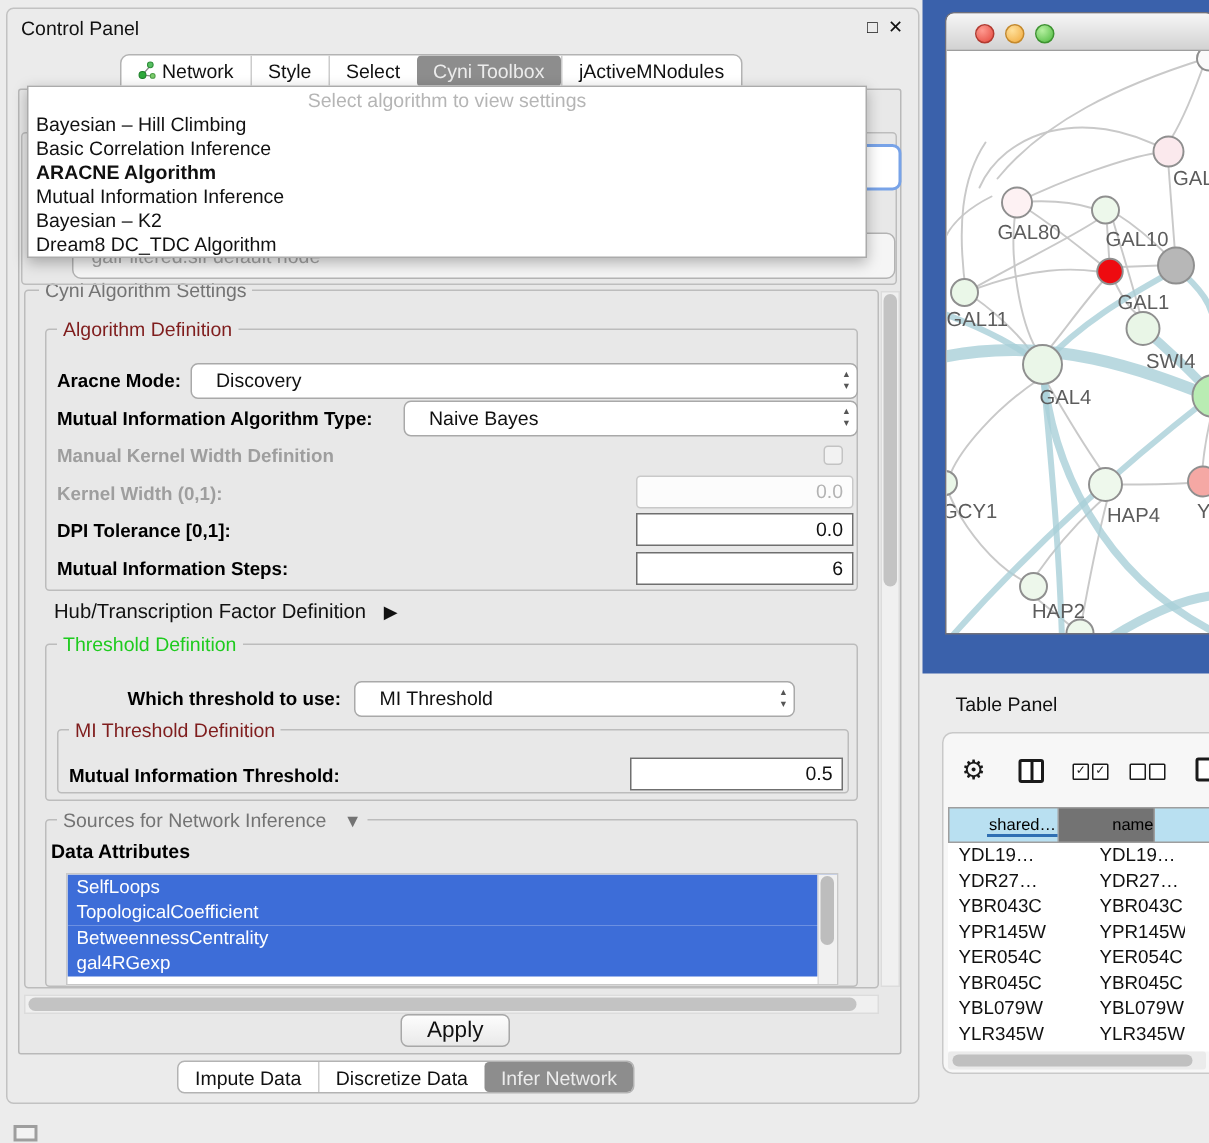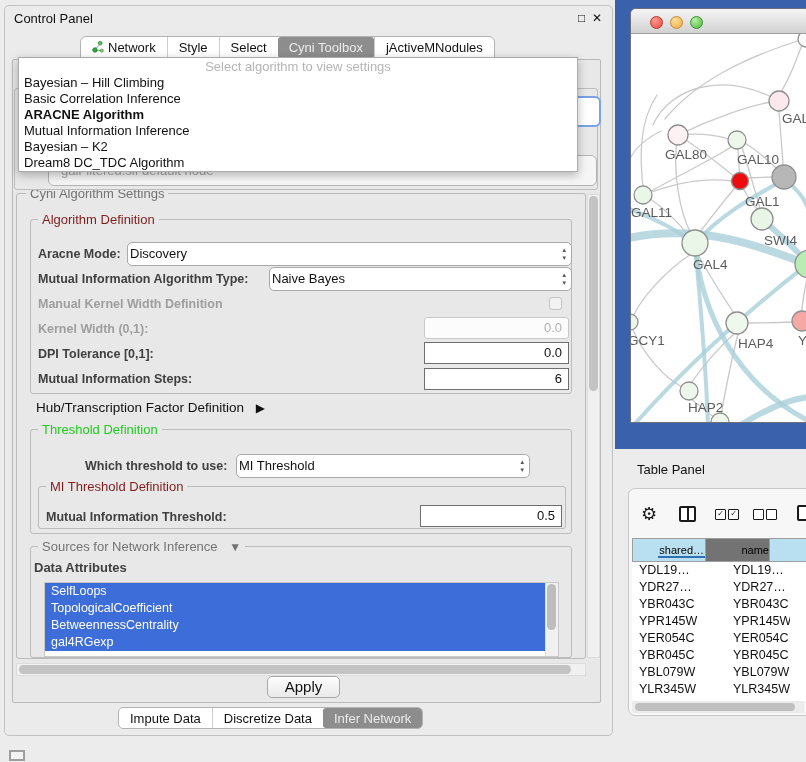--- a/index.html
+++ b/index.html
@@ -24,24 +24,24 @@
   
   #algo-popup{left:18px;top:57px;width:560px;height:115px;background:#fff;border:1px solid #ababab;z-index:50;box-shadow:0 3px 9px rgba(0,0,0,.28);}
   #algo-popup .ph{height:17px;text-align:center;color:#b5b5b5;font-size:13px;line-height:17px;}
   #algo-popup .opt{height:16px;line-height:16px;font-size:13px;color:#111;padding-left:5px;white-space:nowrap;}
   #algo-popup .opt.b{font-weight:bold;}
   
   .grp{position:absolute;border:1px solid #bcbcbc;border-radius:3px;box-sizing:border-box;}
   .leg{position:absolute;background:#e8e8e8;padding:0 4px;font-size:13px;white-space:nowrap;color:#737373;}
   .leg.blue{color:#7f1d1d;text-align:right;}
   .leg.green{color:#1ecb1e;}
-  .lbl{position:absolute;font-weight:bold;font-size:12.5px;color:#404040;white-space:nowrap;}
+  .lbl{position:absolute;font-weight:bold;font-size:12.5px;color:#000000;white-space:nowrap;}
   .lbl.dis{color:#9e9e9e;}
   .combo{position:absolute;height:24px;background:#fff;border:1px solid #a9a9a9;border-radius:5px;font-size:13px;line-height:22px;
-    padding-left:2px;box-sizing:border-box;color:#111;white-space:nowrap;}
+    padding-left:16px;box-sizing:border-box;color:#111;white-space:nowrap;}
   .spin{position:absolute;right:5px;top:3px;display:flex;flex-direction:column;color:#555;font-size:7px;line-height:8px;}
   .fld{position:absolute;height:22px;background:#fff;border:1px solid #6f6f6f;font-size:13px;line-height:20px;text-align:right;
     padding-right:6px;box-sizing:border-box;color:#111;}
   .fld.dis{border:1px solid #c9c9c9;border-radius:3px;color:#b3b3b3;background:#fcfcfc;}
   #chk-manual{left:549px;top:297px;width:13px;height:13px;border:1px solid #c3c3c3;border-radius:3px;background:#f2f2f2;}
   #hub-row{left:36px;top:400px;font-size:13.5px;color:#111;white-space:nowrap;}
   .tri{font-size:12px;margin-left:8px;}
   #attr-list{left:44px;top:582px;width:515px;height:75px;background:#fff;border:1px solid #c8c8c8;overflow:hidden;}
   .li{height:17px;line-height:17px;padding-left:6px;font-size:12.5px;color:#111;white-space:nowrap;}
   .li.sel{background:#3d6dd8;color:#fff;}

